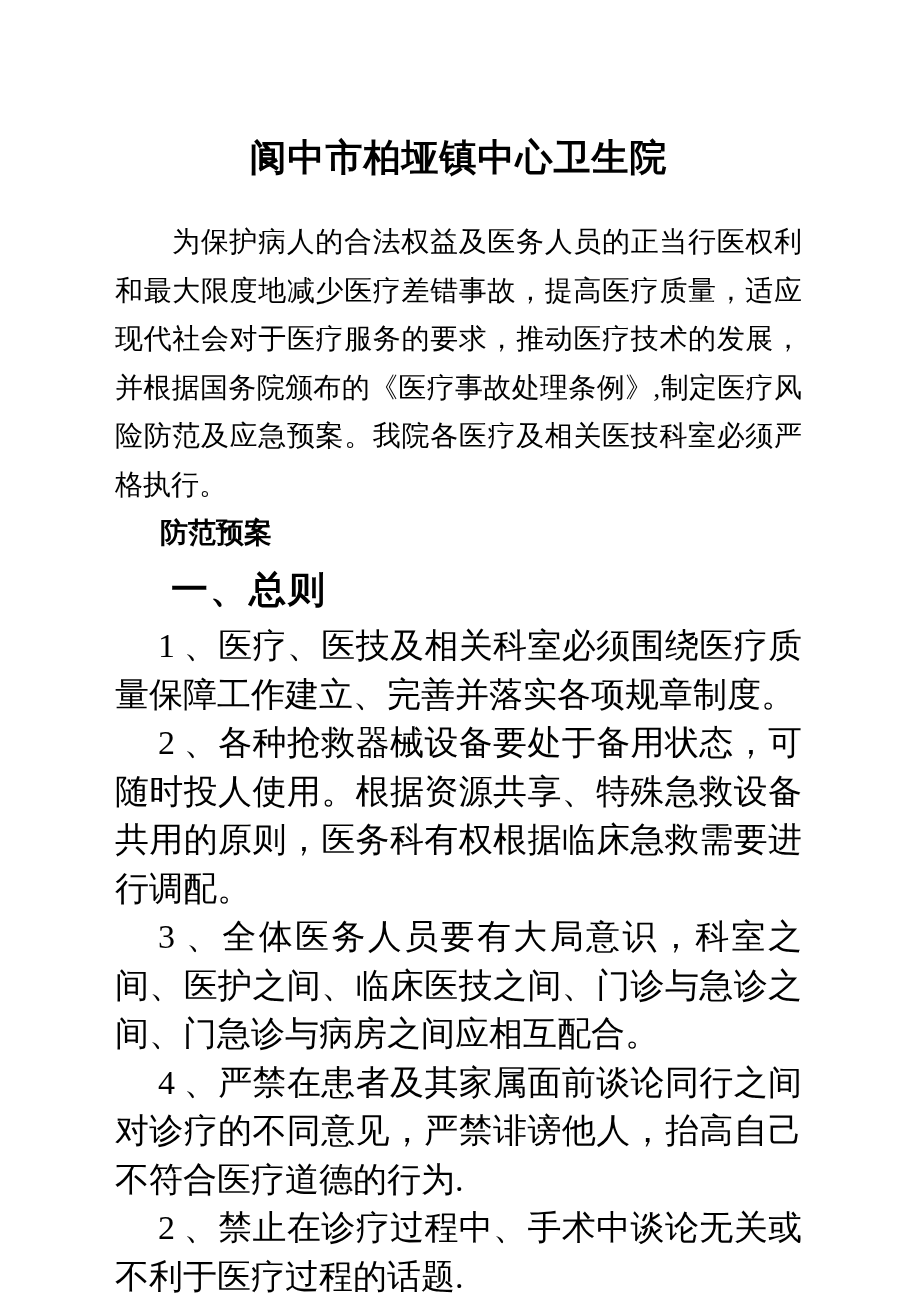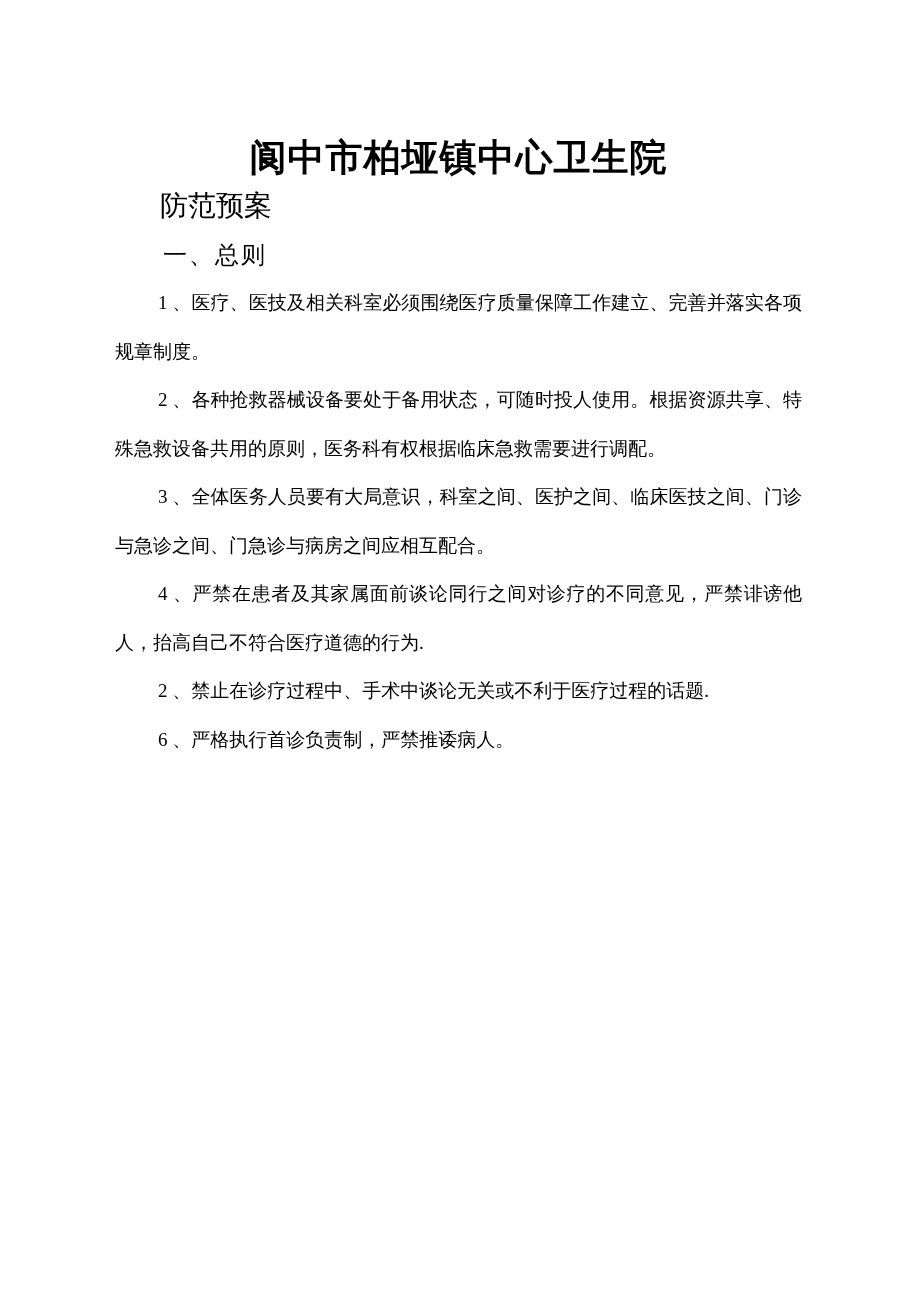--- a/index.html
+++ b/index.html
@@ -31,46 +31,48 @@
     font-size: 28px;
     line-height: 48.5px;
     text-align: justify;
     text-indent: 57px;
   }
   .section-label {
     margin: 0;
     font-size: 28px;
     line-height: 48.5px;
     padding-left: 45px;
+    font-weight: bold;
   }
   .chapter-heading {
-    margin: 0;
+    margin: 8px;
     font-family: "Liberation Sans", "DejaVu Sans", sans-serif;
-    font-weight: 400;
-    font-size: 24px;
+    font-weight: 700;
+    font-size: 37px;
     line-height: 48.5px;
     padding-left: 48px;
     letter-spacing: 2px;
   }
   .list-item {
     margin: 0;
-    font-size: 19px;
+    font-size: 34px;
     line-height: 48.5px;
     text-align: justify;
     text-indent: 43px;
   }
 </style>
 </head>
 <body>
 
 <div class="page">
   <div class="doc-title">
     <div>阆中市柏垭镇中心卫生院</div>
   </div>
 
+  <p class="intro-para">为保护病人的合法权益及医务人员的正当行医权利和最大限度地减少医疗差错事故，提高医疗质量，适应现代社会对于医疗服务的要求，推动医疗技术的发展，并根据国务院颁布的《医疗事故处理条例》,制定医疗风险防范及应急预案。我院各医疗及相关医技科室必须严格执行。</p>
 
   <p class="section-label">防范预案</p>
 
   <p class="chapter-heading">一、总则</p>
 
   <p class="list-item">1 、医疗、医技及相关科室必须围绕医疗质量保障工作建立、完善并落实各项规章制度。</p>
   <p class="list-item">2 、各种抢救器械设备要处于备用状态，可随时投人使用。根据资源共享、特殊急救设备共用的原则，医务科有权根据临床急救需要进行调配。</p>
   <p class="list-item">3 、全体医务人员要有大局意识，科室之间、医护之间、临床医技之间、门诊与急诊之间、门急诊与病房之间应相互配合。</p>
   <p class="list-item">4 、严禁在患者及其家属面前谈论同行之间对诊疗的不同意见，严禁诽谤他人，抬高自己不符合医疗道德的行为.</p>
   <p class="list-item">2 、禁止在诊疗过程中、手术中谈论无关或不利于医疗过程的话题.</p>

